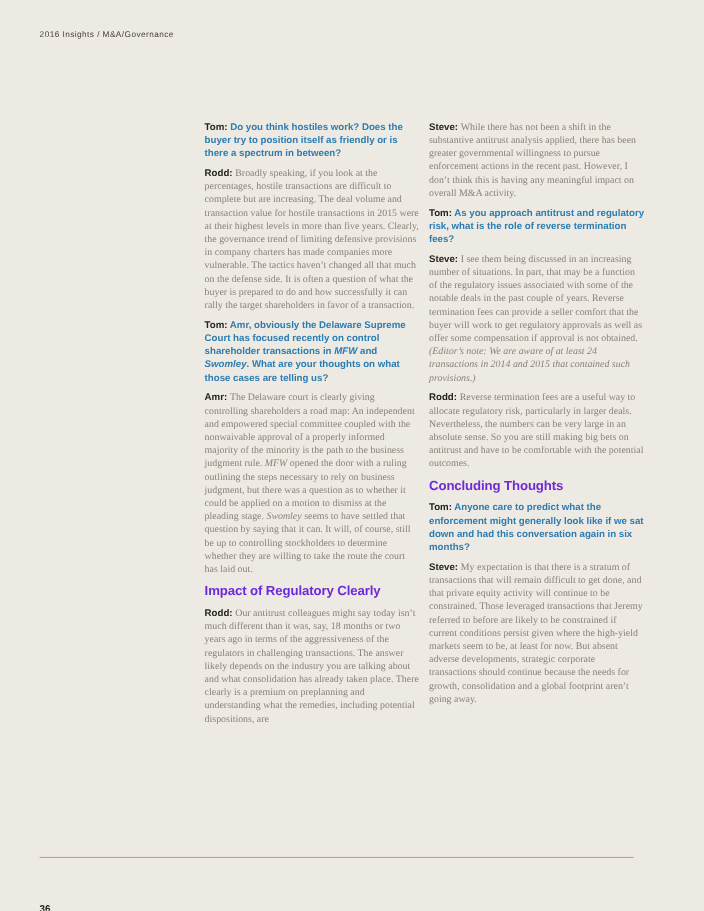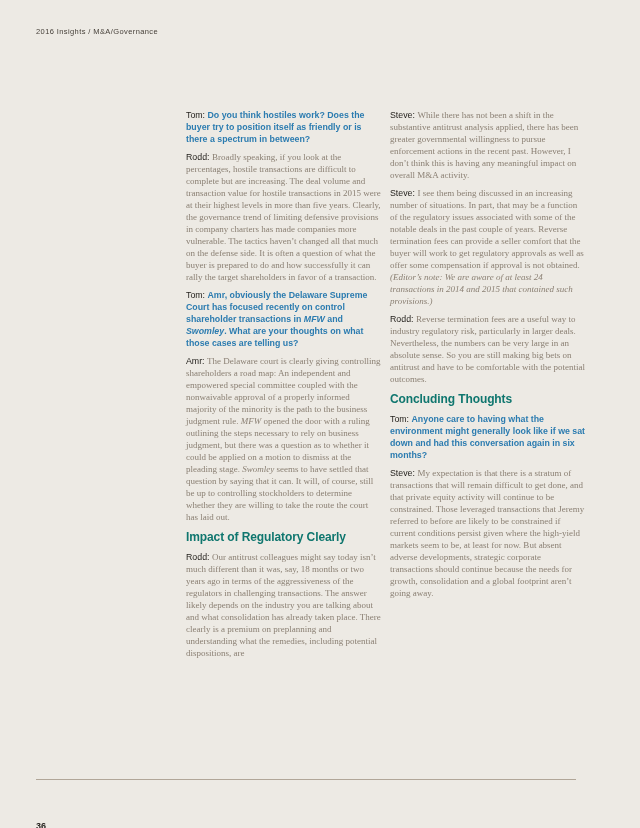--- a/index.html
+++ b/index.html
@@ -39,26 +39,26 @@
     color: #8b8074;
     text-align: left;
   }
   .col h2 {
     margin: 7px 0 7px 0;
     font-family: "Liberation Sans", sans-serif;
     font-size: 12px;
     line-height: 14px;
     letter-spacing: -0.1px;
     font-weight: bold;
-    color: #0f766e;
+    color: #6d28d9;
   }
 
   .seg-speaker {
     font-family: "Liberation Sans", sans-serif;
-    font-weight: normal;
+    font-weight: bold;
     font-size: 8.8px;
     color: #26231f;
   }
   .seg-question {
     font-family: "Liberation Sans", sans-serif;
     font-weight: bold;
     font-size: 8.8px;
     line-height: 12px;
     color: #2c7cb0;
   }
@@ -98,24 +98,25 @@
     <div class="col">
         <p><span class="seg-speaker">Tom: </span><span class="seg-question">Do you think hostiles work? Does the buyer try to position itself as friendly or is there a spectrum in between?</span></p>
         <p><span class="seg-speaker">Rodd: </span><span class="seg-body">Broadly speaking, if you look at the percentages, hostile transactions are difficult to complete but are increasing. The deal volume and transaction value for hostile transactions in 2015 were at their highest levels in more than five years. Clearly, the governance trend of limiting defensive provisions in company charters has made companies more vulnerable. The tactics haven’t changed all that much on the defense side. It is often a question of what the buyer is prepared to do and how successfully it can rally the target shareholders in favor of a transaction.</span></p>
         <p><span class="seg-speaker">Tom: </span><span class="seg-question">Amr, obviously the Delaware Supreme Court has focused recently on control shareholder transactions in </span><span class="seg-question-italic">MFW</span><span class="seg-question"> and </span><span class="seg-question-italic">Swomley</span><span class="seg-question">. What are your thoughts on what those cases are telling us?</span></p>
         <p><span class="seg-speaker">Amr: </span><span class="seg-body">The Delaware court is clearly giving controlling shareholders a road map: An independent and empowered special committee coupled with the nonwaivable approval of a properly informed majority of the minority is the path to the business judgment rule. </span><span class="seg-body-italic">MFW</span><span class="seg-body"> opened the door with a ruling outlining the steps necessary to rely on business judgment, but there was a question as to whether it could be applied on a motion to dismiss at the pleading stage. </span><span class="seg-body-italic">Swomley</span><span class="seg-body"> seems to have settled that question by saying that it can. It will, of course, still be up to controlling stockholders to determine whether they are willing to take the route the court has laid out.</span></p>
         <h2>Impact of Regulatory Clearly</h2>
         <p><span class="seg-speaker">Rodd: </span><span class="seg-body">Our antitrust colleagues might say today isn’t much different than it was, say, 18 months or two years ago in terms of the aggressiveness of the regulators in challenging transactions. The answer likely depends on the industry you are talking about and what consolidation has already taken place. There clearly is a premium on preplanning and understanding what the remedies, including potential dispositions, are</span></p>
       </div>
     <div class="col">
         <p><span class="seg-speaker">Steve: </span><span class="seg-body">While there has not been a shift in the substantive antitrust analysis applied, there has been greater governmental willingness to pursue enforcement actions in the recent past. However, I don’t think this is having any meaningful impact on overall M&amp;A activity.</span></p>
+        <p><span class="seg-speaker">Tom: </span><span class="seg-question">As you approach antitrust and regulatory risk, what is the role of reverse termination fees?</span></p>
         <p><span class="seg-speaker">Steve: </span><span class="seg-body">I see them being discussed in an increasing number of situations. In part, that may be a function of the regulatory issues associated with some of the notable deals in the past couple of years. Reverse termination fees can provide a seller comfort that the buyer will work to get regulatory approvals as well as offer some compensation if approval is not obtained. </span><span class="seg-body-italic">(Editor’s note: We are aware of at least 24 transactions in 2014 and 2015 that contained such provisions.)</span></p>
-        <p><span class="seg-speaker">Rodd: </span><span class="seg-body">Reverse termination fees are a useful way to industry regulatory risk, particularly in larger deals. Nevertheless, the numbers can be very large in an absolute sense. So you are still making big bets on antitrust and have to be comfortable with the potential outcomes.</span></p>
+        <p><span class="seg-speaker">Rodd: </span><span class="seg-body">Reverse termination fees are a useful way to allocate regulatory risk, particularly in larger deals. Nevertheless, the numbers can be very large in an absolute sense. So you are still making big bets on antitrust and have to be comfortable with the potential outcomes.</span></p>
         <h2>Concluding Thoughts</h2>
-        <p><span class="seg-speaker">Tom: </span><span class="seg-question">Anyone care to having what the environment might generally look like if we sat down and had this conversation again in six months?</span></p>
+        <p><span class="seg-speaker">Tom: </span><span class="seg-question">Anyone care to predict what the enforcement might generally look like if we sat down and had this conversation again in six months?</span></p>
         <p><span class="seg-speaker">Steve: </span><span class="seg-body">My expectation is that there is a stratum of transactions that will remain difficult to get done, and that private equity activity will continue to be constrained. Those leveraged transactions that Jeremy referred to before are likely to be constrained if current conditions persist given where the high-yield markets seem to be, at least for now. But absent adverse developments, strategic corporate transactions should continue because the needs for growth, consolidation and a global footprint aren’t going away.</span></p>
       </div>
   </div>
 
   <div class="footer-rule"></div>
   <div class="page-number">36</div>
 
 </div>
 
 </body></html>

